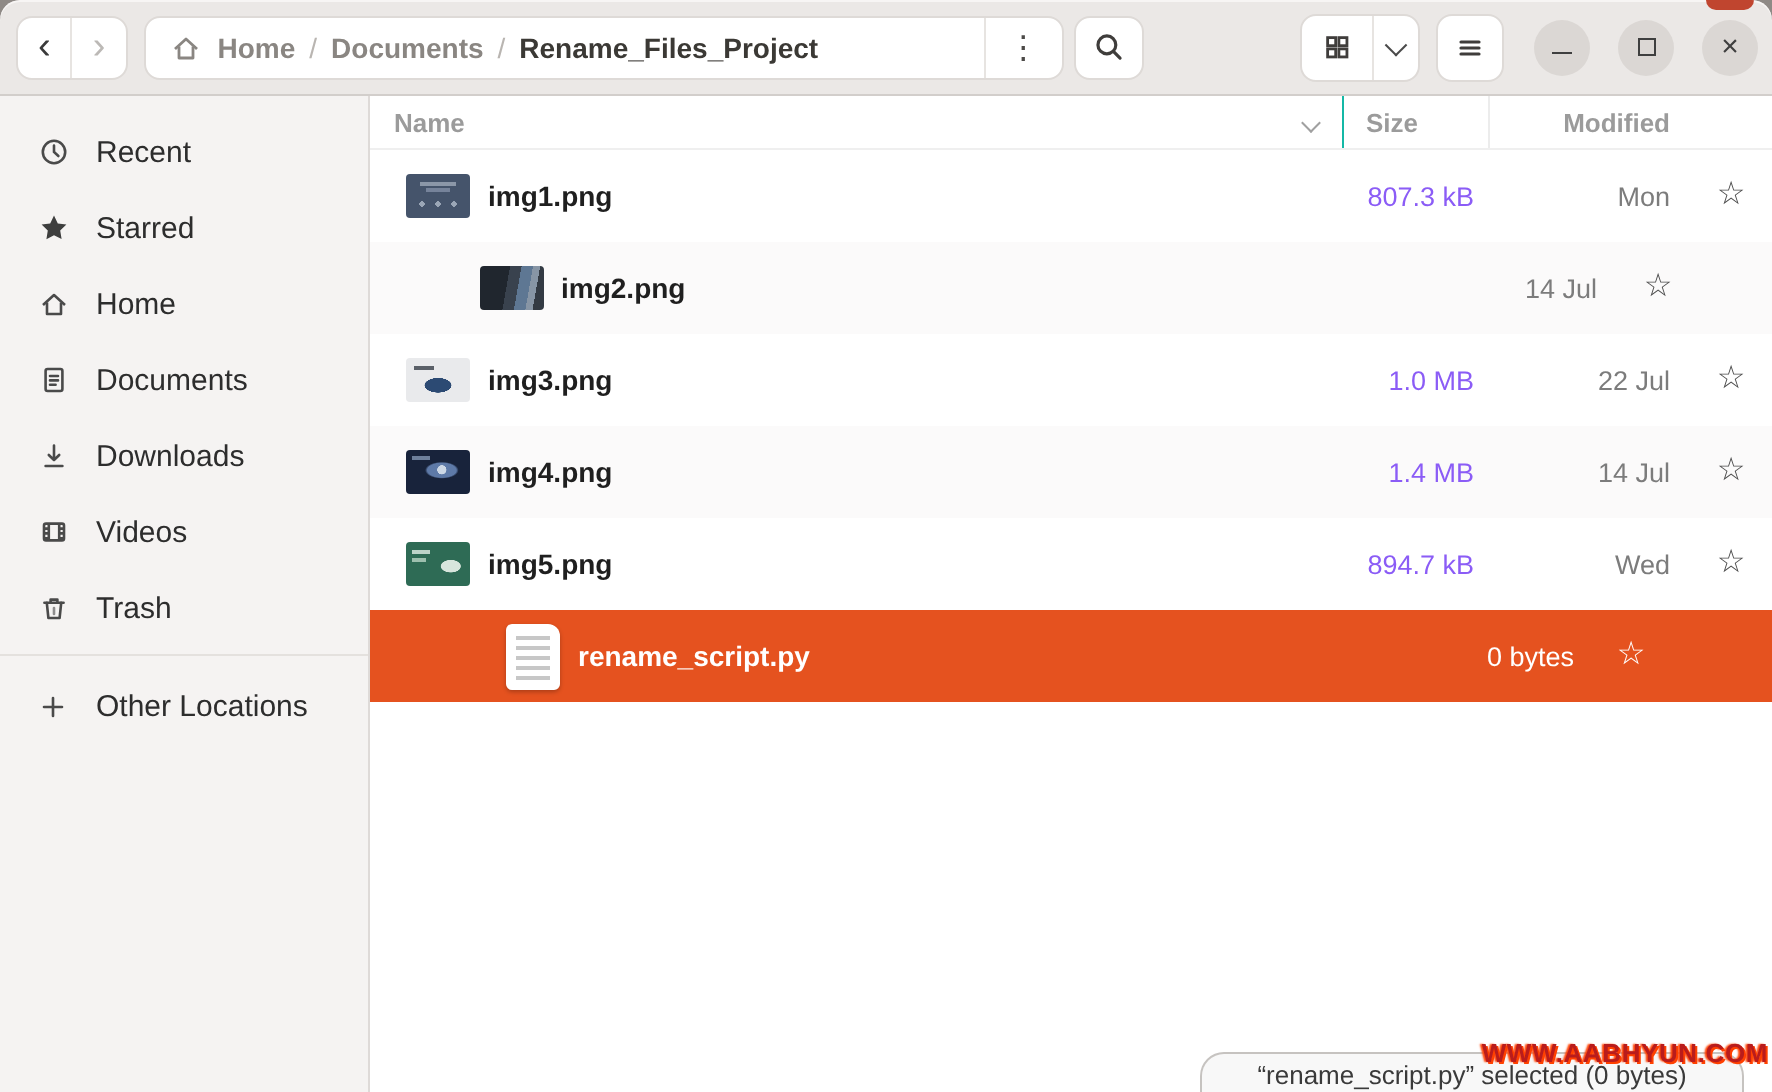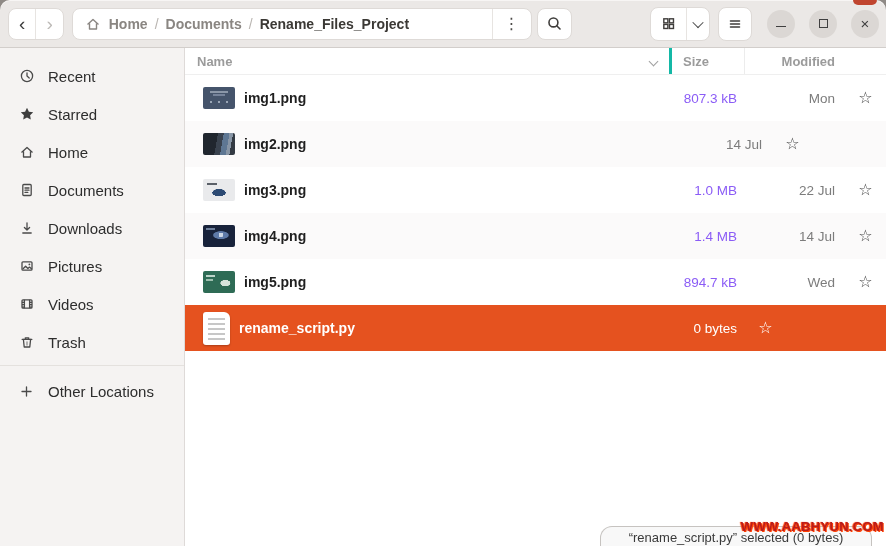--- a/index.html
+++ b/index.html
@@ -62,30 +62,30 @@
   .side-icon { width:17px; display:flex; justify-content:center; margin-right:13px;
                color:#4a4a4a; }
   .side-divider { height:1px; background:#e4e1de; margin:4px 0 6px 0; }
 
   .content { flex:1; display:flex; flex-direction:column; background:#fff; position:relative; }
 
   
   .list-header { height:27px; display:flex; align-items:center; font-size:13px;
                  font-weight:bold; color:#9b9b9b; border-bottom:1px solid #efefef; }
   .hcol { height:100%; display:flex; align-items:center; }
-  .hcol.h-name { width:487px; padding-left:12px; border-right:3px solid #14b8a6; }
+  .hcol.h-name { width:487px; padding-left:12px; border-right:1px solid #14b8a6; }
   .hcol.h-size { width:73px; padding-left:11px; border-right:1px solid #ececec; }
   .hcol.h-mod  { width:100px; justify-content:flex-end; padding-right:10px; }
   .hcol.h-star { width:41px; }
   .sort-chev { margin-left:auto; margin-right:12px; width:7px; height:7px;
                border-right:1.5px solid #a0a0a0; border-bottom:1.5px solid #a0a0a0;
                transform:rotate(45deg); }
 
   
-  .row { height:46px; display:flex; align-items:center; font-size:14px; }
+  .row { height:46px; display:flex; align-items:center; font-size:14px;justify-content:center; }
   .row:nth-child(odd) { background:#fbfafa; }
   .cell { display:flex; align-items:center; height:100%; }
   .name-cell { width:487px; padding-left:18px; }
   .size-cell { width:73px; justify-content:flex-end; padding-right:8px;
                color:#8b5cf6; font-size:13.5px; }
   .mod-cell  { width:100px; justify-content:flex-end; padding-right:10px;
                color:#7c7c7c; font-size:13.5px; }
   .star-cell { width:41px; justify-content:center; }
   .fname { margin-left:9px; color:#1f1f1f; font-weight:bold; }
   .star { font-size:16px; color:#4e4e4e; line-height:1; cursor:pointer; }
@@ -254,30 +254,20 @@
       <div class="side-item">
         <span class="side-icon">
           <svg width="16" height="16" viewBox="0 0 16 16" fill="none" stroke="#4a4a4a" stroke-width="1.3" stroke-linecap="round" stroke-linejoin="round">
             <path d="M8 2.8v7M5.4 7.5 8 10l2.6-2.5M3.8 13h8.4"></path>
           </svg>
           </span>
         <span>Downloads</span>
       </div>
       <div class="side-item">
         <span class="side-icon">
-          <svg width="16" height="16" viewBox="0 0 16 16" fill="none" stroke="#4a4a4a" stroke-width="1.3" stroke-linejoin="round">
-            <rect x="3" y="3.8" width="10" height="8.4" rx="1"></rect>
-            <circle cx="10.4" cy="6.4" r=".9" fill="#4a4a4a" stroke="none"></circle>
-            <path d="M3.8 11l2.8-2.8 2.3 2.3 1.6-1.4 2.2 1.9"></path>
-          </svg>
-          </span>
-        <span>Pictures</span>
-      </div>
-      <div class="side-item">
-        <span class="side-icon">
           <svg width="16" height="16" viewBox="0 0 16 16" fill="none" stroke="#4a4a4a" stroke-width="1.3">
             <rect x="3" y="3.8" width="10" height="8.4" rx="1"></rect>
             <path d="M5.4 3.8v8.4M10.6 3.8v8.4M3 6.3h2.4M3 8.7h2.4M3 11.1h2.4M10.6 6.3H13M10.6 8.7H13M10.6 11.1H13"></path>
           </svg>
           </span>
         <span>Videos</span>
       </div>
       <div class="side-item">
         <span class="side-icon">
           <svg width="16" height="16" viewBox="0 0 16 16" fill="none" stroke="#4a4a4a" stroke-width="1.3" stroke-linecap="round" stroke-linejoin="round">

